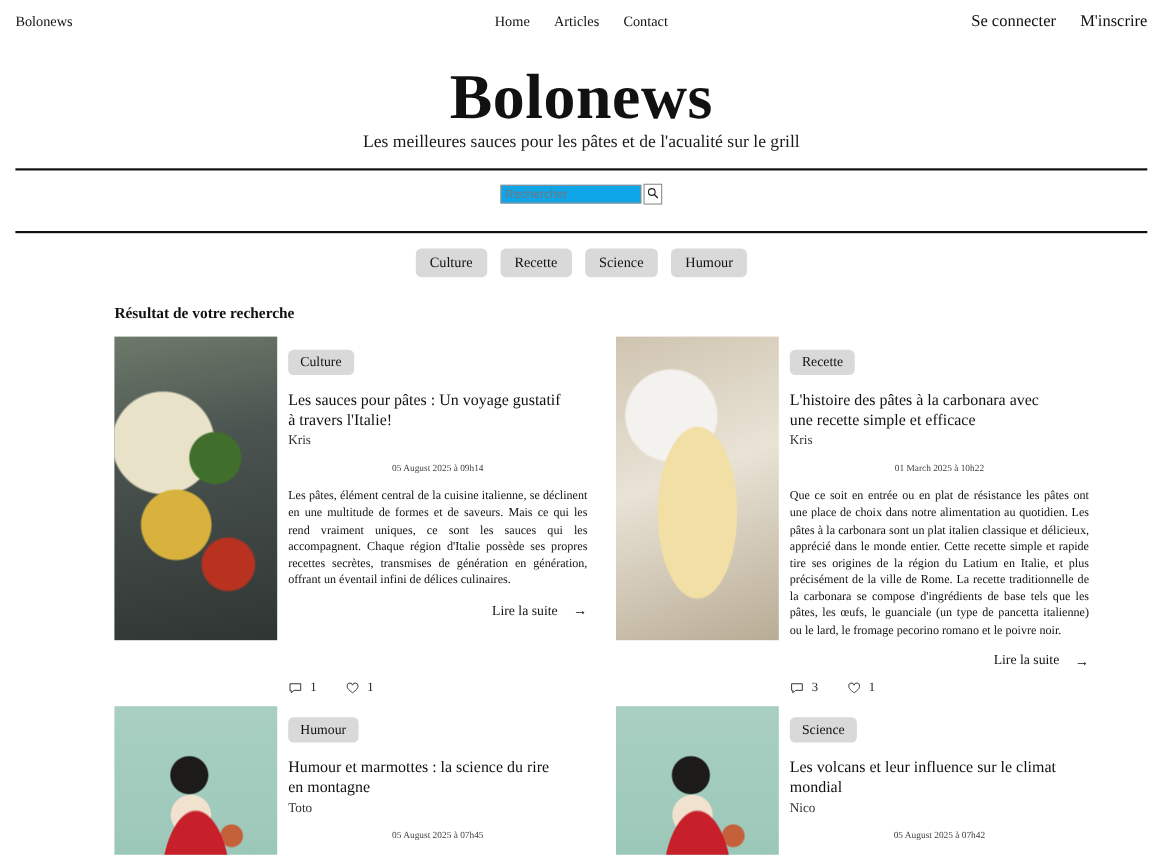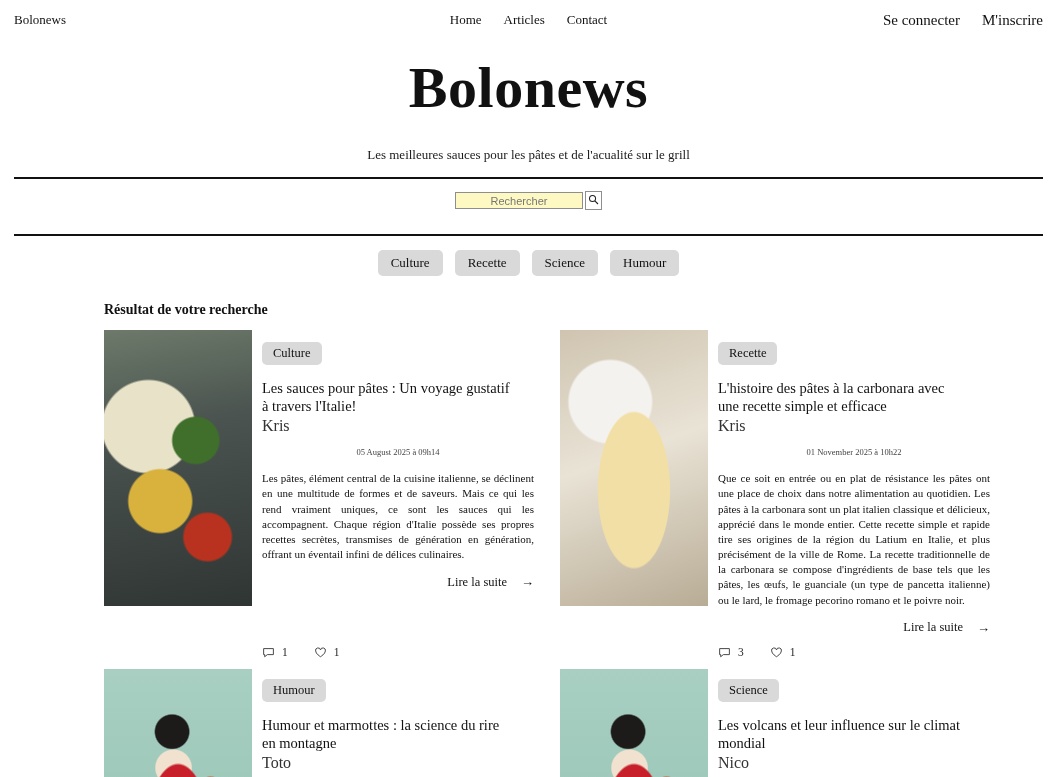--- a/index.html
+++ b/index.html
@@ -41,22 +41,21 @@
   
   .masthead { text-align: center; padding-top: 14px; }
   .masthead h1 {
     margin: 0;
     font-size: 58px;
     font-weight: bold;
     letter-spacing: 0.5px;
     font-family: "Liberation Serif", serif;
   }
   .tagline {
-    margin-top: 26px;
-    font-size: 13px;
+    font-size: 16px;
     color: #1a1a1a;
   }
 
   .rule {
     border-top: 2px solid #111;
     margin: 14px 14px 0 14px;
   }
 
   
   .searchzone {
@@ -64,24 +63,23 @@
     justify-content: center;
     align-items: center;
     padding: 12px 0 10px 0;
   }
   .search-input {
     width: 128px;
     height: 17px;
     font-size: 11px;
     font-family: "Liberation Sans", sans-serif;
     border: 1px solid #8e8e8e;
-    background: #fef9c3;
+    background: #0ea5e9;
     padding: 1px 3px;
     color: #333;
-    text-align: center;
   }
   .search-btn {
     width: 17px;
     height: 19px;
     margin-left: 2px;
     border: 1px solid #8e8e8e;
     background: #fff;
     display: flex;
     align-items: center;
     justify-content: center;
@@ -155,21 +153,21 @@
   .card-title {
     margin: 14px 0 0 0;
     font-size: 14.5px;
     font-weight: normal;
     line-height: 1.25;
     max-width: 250px;
     cursor: pointer;
   }
   .author {
     margin-top: 2px;
-    font-size: 16px;
+    font-size: 12px;
     color: #333;
   }
   .date {
     margin-top: 12px;
     font-size: 8.5px;
     color: #444;
     text-align: center;
   }
   .excerpt {
     margin-top: 14px;
@@ -296,21 +294,21 @@
            radial-gradient(ellipse at 50% 58%, #f2dfa6 0 34%, rgba(242,223,166,0) 35%),
            radial-gradient(circle at 34% 26%, #f4f2ee 0 18%, rgba(244,242,238,0) 19%),
            radial-gradient(circle at 62% 48%, #8f4a2e 0 6%, rgba(143,74,46,0) 7%),
            radial-gradient(circle at 44% 70%, #4e7a33 0 6%, rgba(78,122,51,0) 7%),
            linear-gradient(160deg,#cfc4b0 0%,#e9e3d6 45%,#b8ac95 100%);">
     </div>
     <div class="card-body">
       <div class="cat-pill">Recette</div>
       <div class="card-title">L'histoire des pâtes à la carbonara avec une recette simple et efficace</div>
       <div class="author">Kris</div>
-      <div class="date">01 November 2025 à 10h22</div>
+      <div class="date">01 March 2025 à 10h22</div>
       <div class="excerpt">Que ce soit en entrée ou en plat de résistance les pâtes ont une place de choix dans notre alimentation au quotidien. Les pâtes à la carbonara sont un plat italien classique et délicieux, apprécié dans le monde entier. Cette recette simple et rapide tire ses origines de la région du Latium en Italie, et plus précisément de la ville de Rome. La recette traditionnelle de la carbonara se compose d'ingrédients de base tels que les pâtes, les œufs, le guanciale (un type de pancetta italienne) ou le lard, le fromage pecorino romano et le poivre noir.</div>
       <div class="more">
         <span>Lire la suite</span>
         <span class="arrow">→</span>
       </div>
       <div class="stats">
         <div class="stat">
           <span>
             <svg width="13" height="13" viewBox="0 0 16 16">
               <path d="M2 3.2h12v7.4H6.6L3.3 13.2v-2.6H2z" fill="none" stroke="#333" stroke-width="1.1"></path>

